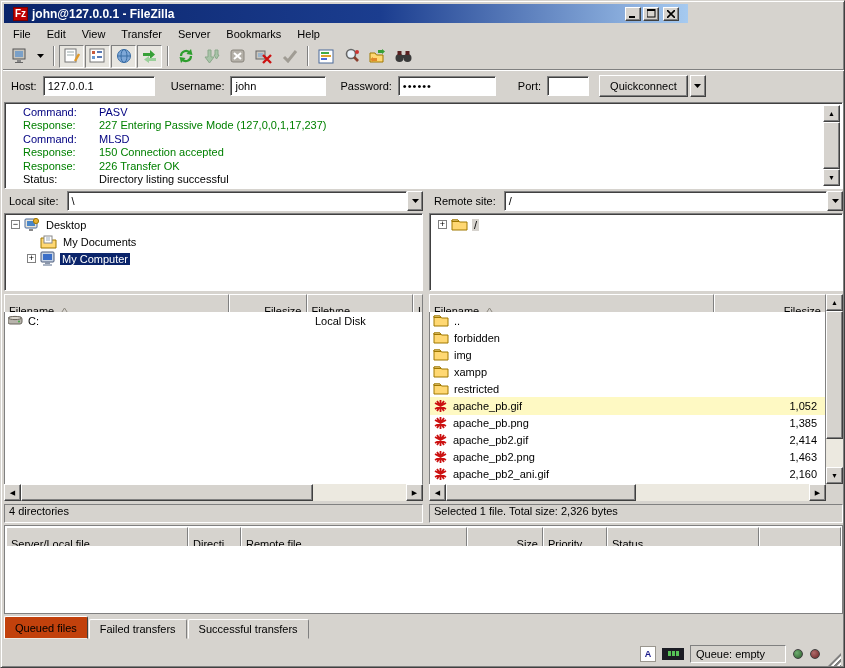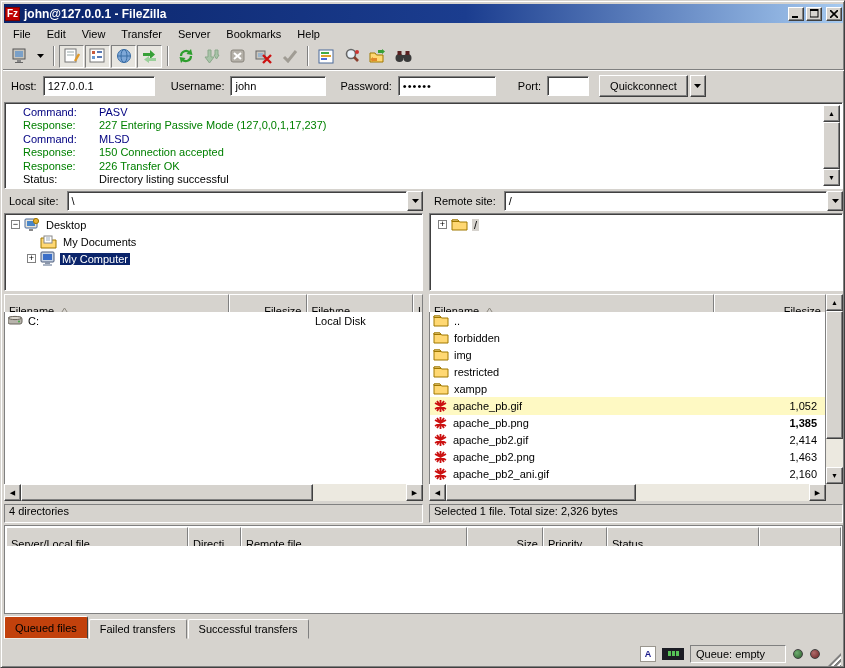--- a/index.html
+++ b/index.html
@@ -6,23 +6,23 @@
   *{box-sizing:border-box;font-family:"Liberation Sans",sans-serif;}
   .window{position:relative;width:845px;height:668px;background:#D6D3CE;
     border:1px solid #404040;border-top-color:#D6D3CE;border-left-color:#D6D3CE;
     box-shadow:inset 1px 1px 0 #fff, inset -1px -1px 0 #808080;
     overflow:hidden;font-size:11px;color:#000;}
   .abs{position:absolute;}
   
   .raised{border:1px solid;border-color:#fff #404040 #404040 #fff;box-shadow:inset -1px -1px 0 #808080;background:#D6D3CE;}
   .sunken{border:1px solid;border-color:#808080 #fff #fff #808080;box-shadow:inset 1px 1px 0 #404040;background:#fff;}
   
-  .titlebar{left:3px;top:3px;width:839px;height:19px;
+  .titlebar{left:3px;top:3px;width:684px;height:19px;
     background:linear-gradient(90deg,#0A246A 0%,#1b3d8f 55%,#A6CAF0 100%);
-    display:flex;align-items:center;padding:0 1px;}
+    display:flex;align-items:center;padding:0 9px;}
   .fzicon{width:15px;height:14px;background:#BF0000;color:#fff;font-weight:bold;font-size:10px;
     display:flex;align-items:center;justify-content:center;margin-right:4px;border:1px solid #7a0000;}
   .title-text{color:#fff;font-weight:bold;font-size:12px;flex:1;white-space:nowrap;}
   .winbtn{width:16px;height:14px;display:flex;align-items:center;justify-content:center;
     font-size:9px;font-weight:bold;margin-left:2px;color:#000;}
   
   .menubar{left:2px;top:23px;width:841px;height:19px;display:flex;align-items:center;padding-left:2px;}
   .menu-item{padding:2px 8px;cursor:default;}
   
   .toolbar{left:2px;top:42px;width:841px;height:27px;display:flex;align-items:center;padding-left:4px;
@@ -519,33 +519,33 @@
         <span class="fsize" style="width:100px;padding-right:8px;"></span>
       </div>
       <div class="lrow">
         <span style="flex:1;display:flex;align-items:center;">
             <span style="margin:0 3px;">
               <svg width="16" height="13">
                 <path d="M1 2 L7 2 L8.5 4 L15 4 L15 12 L1 12 Z" fill="#FFD873" stroke="#A07800"></path>
                 <path d="M1 2 L7 2 L8 3.5 L1 3.5 Z" fill="#FFE9A8" stroke="#A07800"></path>
               </svg>
             </span>
-            <span class="fname">restricted</span>
+            <span class="fname">xampp</span>
           </span>
         <span class="fsize" style="width:100px;padding-right:8px;"></span>
       </div>
       <div class="lrow">
         <span style="flex:1;display:flex;align-items:center;">
             <span style="margin:0 3px;">
               <svg width="16" height="13">
                 <path d="M1 2 L7 2 L8.5 4 L15 4 L15 12 L1 12 Z" fill="#FFD873" stroke="#A07800"></path>
                 <path d="M1 2 L7 2 L8 3.5 L1 3.5 Z" fill="#FFE9A8" stroke="#A07800"></path>
               </svg>
             </span>
-            <span class="fname">xampp</span>
+            <span class="fname">restricted</span>
           </span>
         <span class="fsize" style="width:100px;padding-right:8px;"></span>
       </div>
       <div class="lrow sel">
         <span style="flex:1;display:flex;align-items:center;">
             <span style="margin:0 3px;">
               <svg width="15" height="14">
                 <path d="M7.5 1 L7.5 13 M2 4 L13 10 M13 4 L2 10 M4 2 L11 12 M11 2 L4 12" stroke="#CC1111" stroke-width="1.8"></path>
               </svg>
             </span>
@@ -555,21 +555,21 @@
       </div>
       <div class="lrow">
         <span style="flex:1;display:flex;align-items:center;">
             <span style="margin:0 3px;">
               <svg width="15" height="14">
                 <path d="M7.5 1 L7.5 13 M2 4 L13 10 M13 4 L2 10 M4 2 L11 12 M11 2 L4 12" stroke="#CC1111" stroke-width="1.8"></path>
               </svg>
             </span>
             <span class="fname">apache_pb.png</span>
           </span>
-        <span class="fsize" style="width:100px;padding-right:8px;font-weight:bold;">1,385</span>
+        <span class="fsize" style="width:100px;padding-right:8px;">1,385</span>
       </div>
       <div class="lrow">
         <span style="flex:1;display:flex;align-items:center;">
             <span style="margin:0 3px;">
               <svg width="15" height="14">
                 <path d="M7.5 1 L7.5 13 M2 4 L13 10 M13 4 L2 10 M4 2 L11 12 M11 2 L4 12" stroke="#CC1111" stroke-width="1.8"></path>
               </svg>
             </span>
             <span class="fname">apache_pb2.gif</span>
           </span>

